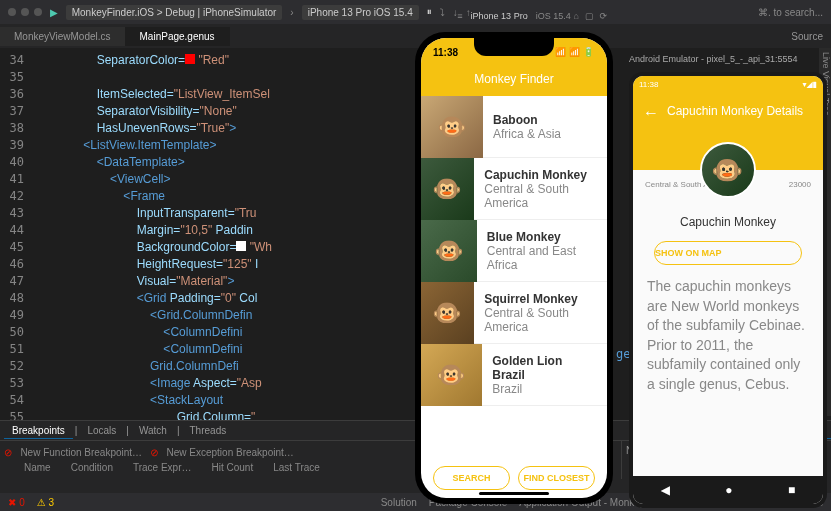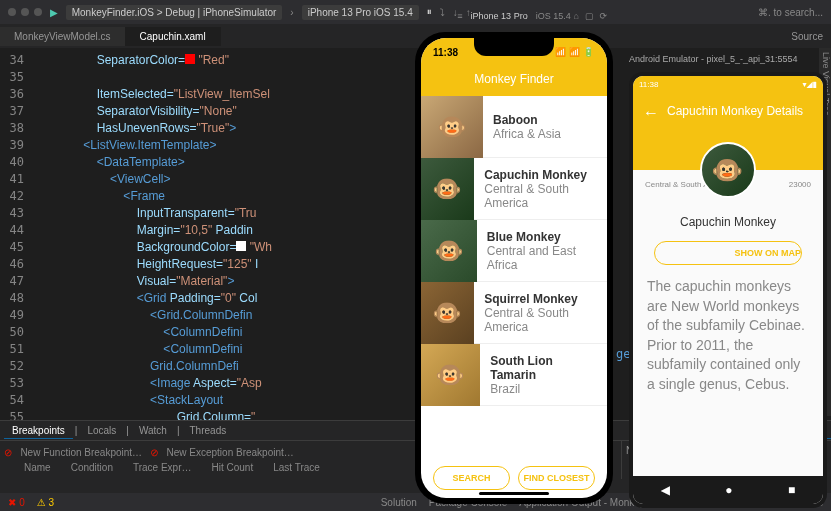--- a/index.html
+++ b/index.html
@@ -71,21 +71,21 @@
 .android{position:absolute;right:4px;top:72px;width:198px;height:436px;background:#1a1a1a;border-radius:14px;padding:4px;z-index:9}
 .android-title{position:absolute;top:-18px;left:0;right:0;font-size:9px;color:#aaa}
 .android-screen{width:100%;height:100%;background:#fafafa;border-radius:10px;overflow:hidden;position:relative}
 .android-status{height:16px;background:#f5c211;display:flex;align-items:center;justify-content:space-between;padding:0 6px;font-size:8px;color:#fff}
 .android-header{background:#f5c211;padding:10px 10px 50px;color:#fff;position:relative}
 .android-back{font-size:16px}
 .android-htitle{font-size:12px;font-weight:500;position:absolute;top:12px;left:34px}
 .android-avatar{position:absolute;bottom:-28px;left:50%;transform:translateX(-50%);width:56px;height:56px;border-radius:50%;background:linear-gradient(135deg,#3d5a3d,#1a3a1a);border:2px solid #fff;display:flex;align-items:center;justify-content:center;font-size:26px}
 .android-meta{display:flex;justify-content:space-between;padding:6px 12px 0;font-size:8px;color:#888;margin-top:4px}
 .android-name{text-align:center;font-size:12px;color:#333;margin-top:26px}
-.android-mapbtn{margin:12px auto;width:148px;border:1px solid #f5c211;border-radius:14px;padding:6px 0;text-align:right;font-size:9px;color:#f5c211;font-weight:600}
+.android-mapbtn{margin:12px auto;width:148px;border:1px solid #f5c211;border-radius:14px;padding:6px 0;text-align:left;font-size:9px;color:#f5c211;font-weight:600}
 .android-desc{padding:0 14px;font-size:14px;color:#888;line-height:1.4}
 .android-nav{position:absolute;bottom:0;left:0;right:0;height:28px;background:#1a1a1a;display:flex;align-items:center;justify-content:space-around;color:#fff;font-size:12px}
 </style>
 </head>
 <body>
 
 <div class="topbar">
   <div class="dots">
       <div class="dot"></div>
       <div class="dot"></div>
@@ -98,21 +98,21 @@
   <span class="pause">⏸</span>
   <span>⤵</span>
   <span>↓</span>
   <span>↑</span>
   <div class="spacer"></div>
   <span class="search">⌘. to search...</span>
 </div>
 
 <div class="tabbar">
   <div class="tab">MonkeyViewModel.cs</div>
-  <div class="tab active">Capuchin.xaml</div>
+  <div class="tab active">MainPage.genus</div>
   <div class="spacer"></div>
   <div class="source">Source</div>
 </div>
 
 <div class="editor">
   <div class="gutter" id="gutter">34
 35
 36
 37
 38
@@ -235,21 +235,21 @@
         <div class="iphone-item">
           <div class="iphone-img m4">🐵</div>
           <div class="iphone-text">
             <div class="iphone-name">Squirrel Monkey</div>
             <div class="iphone-loc">Central &amp; South America</div>
           </div>
         </div>
         <div class="iphone-item">
           <div class="iphone-img m5">🐵</div>
           <div class="iphone-text">
-            <div class="iphone-name">South Lion Tamarin</div>
+            <div class="iphone-name">Golden Lion Brazil</div>
             <div class="iphone-loc">Brazil</div>
           </div>
         </div>
       </div>
     <div class="iphone-buttons">
       <div class="iphone-btn">SEARCH</div>
       <div class="iphone-btn">FIND CLOSEST</div>
     </div>
     <div class="iphone-home"></div>
   </div>

